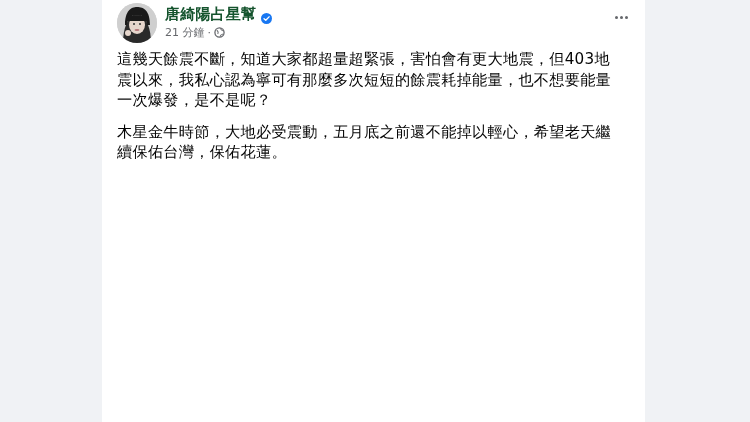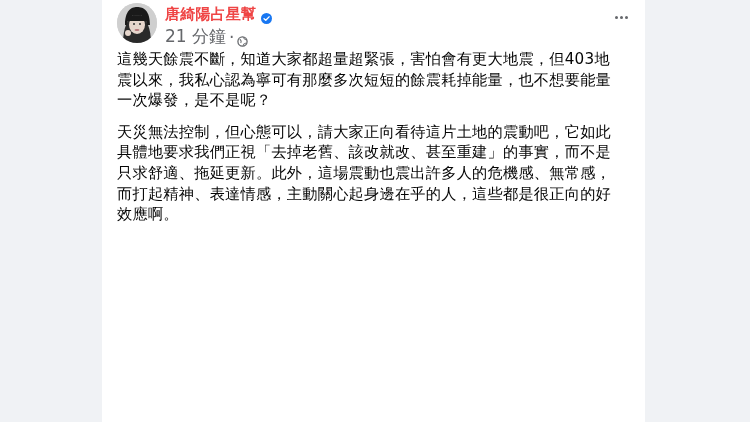--- a/index.html
+++ b/index.html
@@ -41,38 +41,38 @@
       position: absolute;
       left: 48px;
       top: 2px;
       display: flex;
       align-items: center;
       white-space: nowrap;
     }
     .author-name {
       font-size: 15px;
       font-weight: bold;
-      color: #ef4444;
+      color: #14532d;
       letter-spacing: 0.2px;
     }
     .verified {
       display: inline-block;
       width: 11px;
       height: 11px;
       margin-left: 5px;
       position: relative;
       top: 0px;
     }
     .meta-line {
       position: absolute;
       left: 48px;
       top: 22px;
       display: flex;
       align-items: center;
-      font-size: 17px;
+      font-size: 11px;
       color: #65676b;
       white-space: nowrap;
     }
     .meta-dot { margin: 0 3px; }
     .globe { width: 11px; height: 11px; display: inline-block; }
     .more-btn {
       position: absolute;
       right: 12px;
       top: 8px;
       width: 24px;
@@ -145,16 +145,16 @@
   </div>
 
   <div class="more-btn">
     <span></span>
     <span></span>
     <span></span>
   </div>
 
   <div class="body">
     <p>這幾天餘震不斷，知道大家都超量超緊張，害怕會有更大地震，但403地震以來，我私心認為寧可有那麼多次短短的餘震耗掉能量，也不想要能量一次爆發，是不是呢？</p>
-    <p>天災無法控制，但心態可以，請大家正向看待這片土地的震動吧，它如此具體地要求我們正視「去掉老舊、該改就改、甚至重建」的事實，而不是只求舒適、拖延更新。此外，這場震動也震出許多人的危機感、無常感，而打起精神、表達情感，主動關心起身邊在乎的人，這些都是很正向的好效應啊。</p>
+    <p>木星金牛時節，大地必受震動，五月底之前還不能掉以輕心，希望老天繼續保佑台灣，保佑花蓮。</p>
 
   </div>
 </div>
 
 </body></html>

